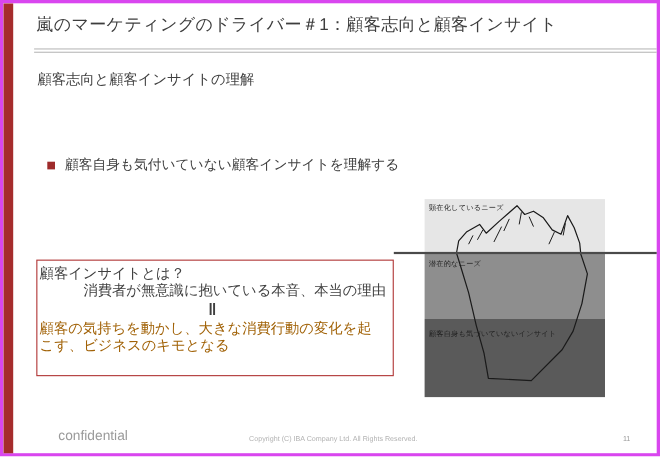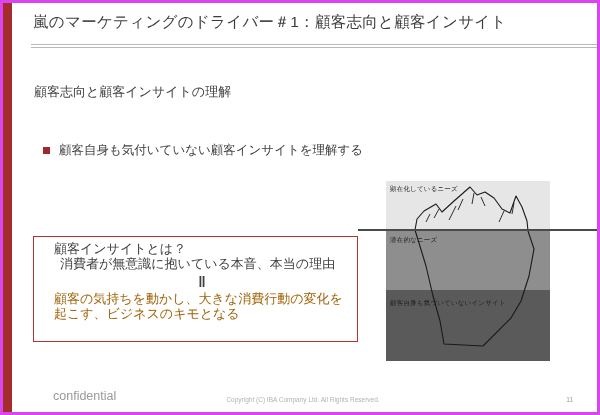--- a/index.html
+++ b/index.html
@@ -41,21 +41,20 @@
     border-bottom: 1px solid #b9b9b9;
   }
 
   .subtitle {
     position: absolute;
     left: 31px; top: 60px;
     font-size: 13px;
     font-weight: normal;
     color: #3f3f3f;
     white-space: nowrap;
-    margin-top: 20px;
   }
 
   .bullet {
     position: absolute;
     left: 40px;
     display: flex;
     align-items: center;
   }
   .bullet-1 { top: 94px; }
   .bullet-2 { top: 139px; }
@@ -80,33 +79,34 @@
     z-index: 3;
   }
 
   
   .insight-box {
     position: absolute;
     left: 30px; top: 233px;
     width: 325px; height: 106px;
     border: 1.5px solid #b03434;
     background: #ffffff;
-    padding: 4px 6px 0 20px;
+    padding: 4px 6px 0 2px;
     z-index: 2;
   }
   .insight-heading {
     font-size: 13px;
     color: #3f3f3f;
     line-height: 1.18;
   }
   .insight-definition {
     font-size: 13px;
     color: #3f3f3f;
     padding-left: 6px;
     line-height: 1.18;
+    text-align: right;
   }
   .equals-symbol {
     text-align: center;
     font-size: 15px;
     font-weight: bold;
     color: #3f3f3f;
     line-height: 1.3;
     letter-spacing: 1px;
   }
   .insight-conclusion {

